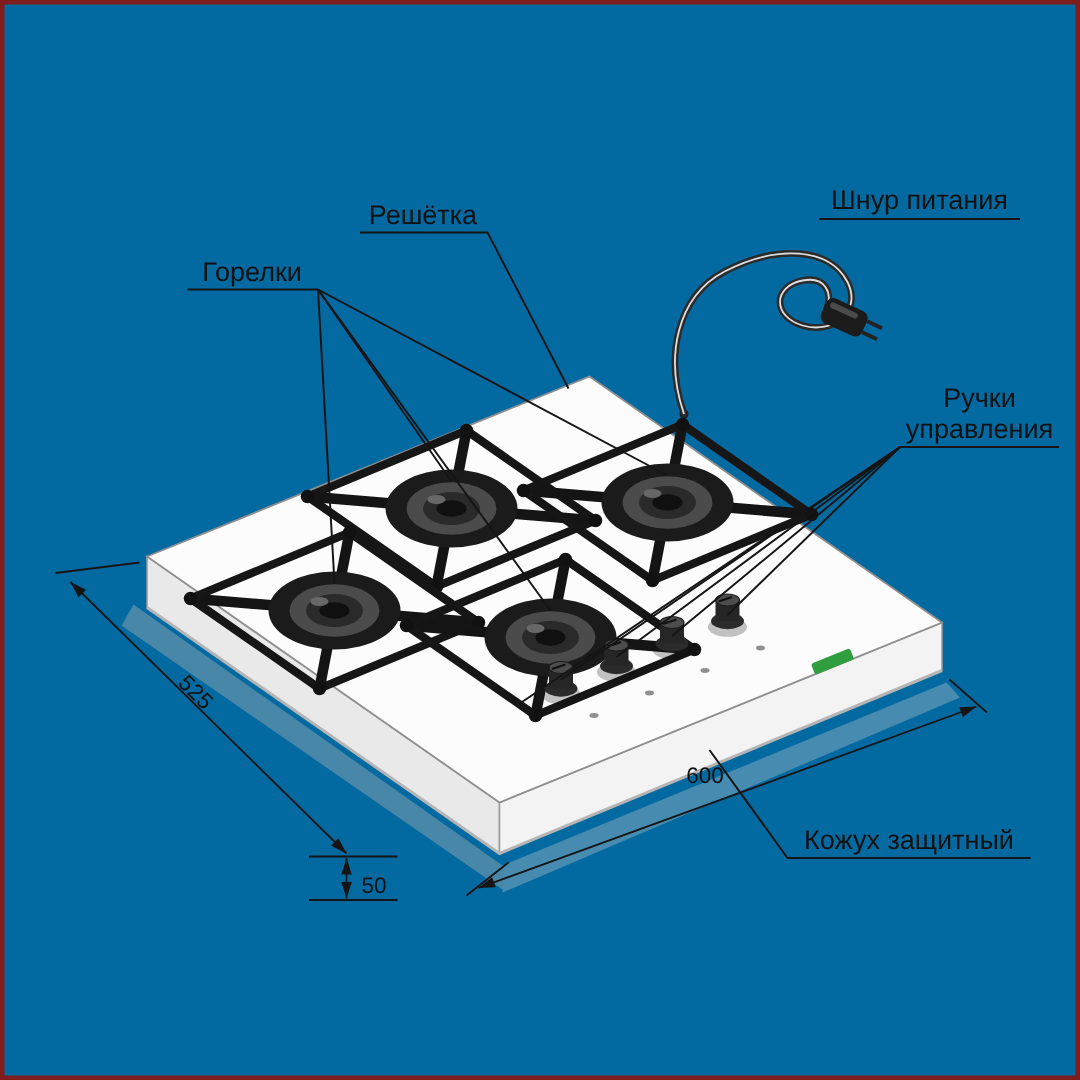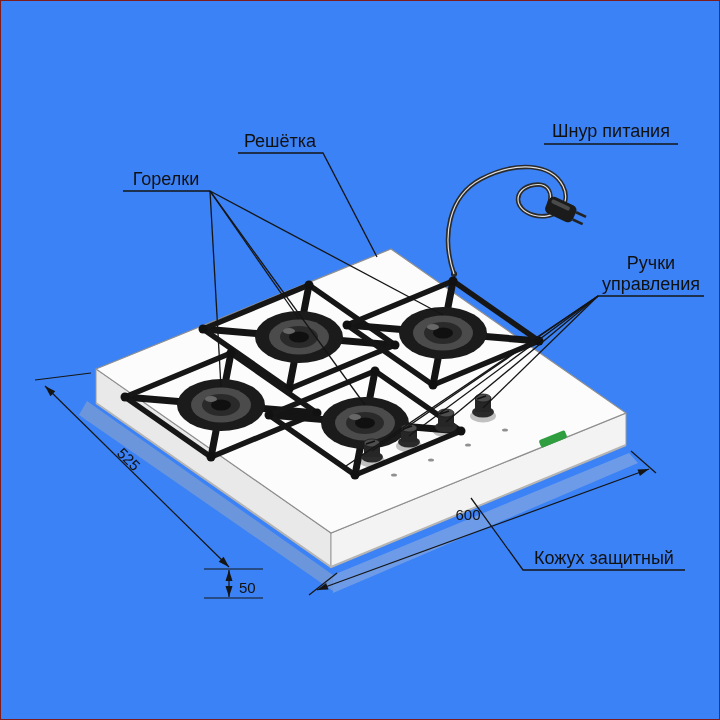--- a/index.html
+++ b/index.html
@@ -5,23 +5,23 @@
   html, body {
     margin: 0;
     padding: 0;
     background: #ffffff;
     font-family: "Liberation Sans", sans-serif;
   }
   .stage {
     position: relative;
     width: 720px;
     height: 720px;
-    background: #3b82f6;
+    background: #0369a1;
     overflow: hidden;
-    border: 1px solid #7f1d1d;
+    border: 3px solid #7f1d1d;
     box-sizing: border-box;
   }
   svg { display: block; }
   text {
     font-family: "Liberation Sans", sans-serif;
     fill: #111111;
   }
   .lbl  { font-size: 18px; }
   .dim  { font-size: 15px; }
   .lead { stroke: #151515; stroke-width: 1.3; fill: none; }

